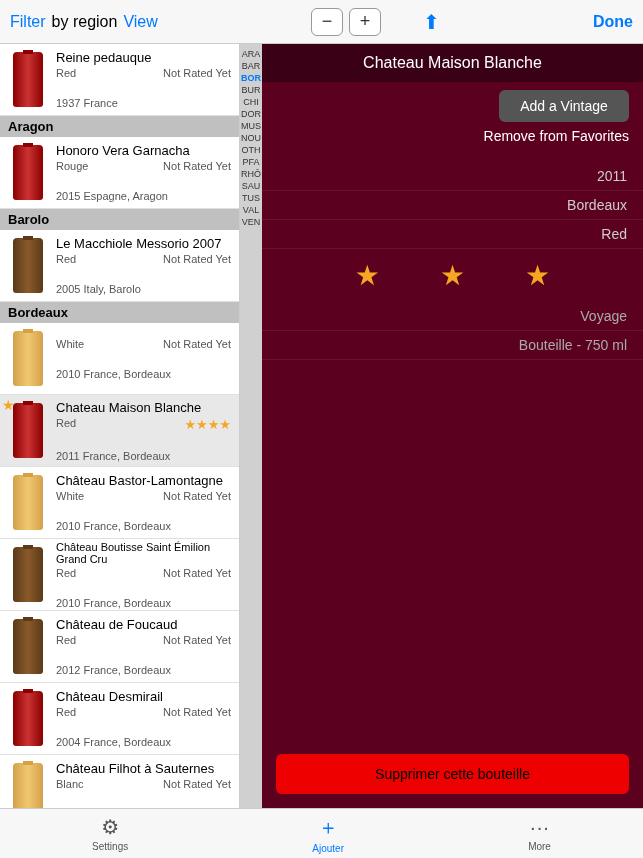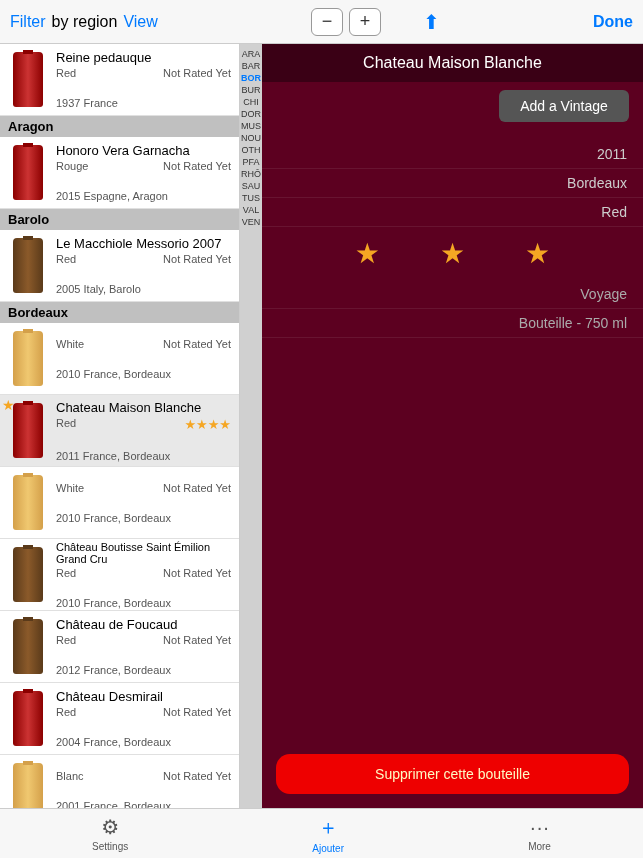--- a/index.html
+++ b/index.html
@@ -198,23 +198,23 @@
     
     .detail-row-bottle .detail-row-value { color: #aaa; }
 
     
     .delete-section {
       padding: 10px 14px;
       margin-bottom: 4px;
     }
     .delete-btn {
       background: #e00;
-      color: #fef9c3;
+      color: #000000;
       border: none;
-      border-radius: 14px;
+      border-radius: 6px;
       padding: 12px;
       font-size: 14px;
       cursor: pointer;
       width: 100%;
       text-align: center;
     }
 
     
     .tab-bar {
       height: 50px;
@@ -361,20 +361,21 @@
         </div>
         <div class="wine-year-region">2011 France, Bordeaux</div>
       </div>
     </div>
 
     <div class="wine-list-item">
       <div class="wine-thumbnail">
         <div class="bottle-shape bottle-light"></div>
       </div>
       <div class="wine-info">
+        <div class="wine-name">Château Bastor-Lamontagne</div>
         <div class="wine-type-row">
           <span>White</span>
           <span>Not Rated Yet</span>
         </div>
         <div class="wine-year-region">2010 France, Bordeaux</div>
       </div>
     </div>
 
     <div class="wine-list-item">
       <div class="wine-thumbnail">
@@ -416,20 +417,21 @@
         </div>
         <div class="wine-year-region">2004 France, Bordeaux</div>
       </div>
     </div>
 
     <div class="wine-list-item">
       <div class="wine-thumbnail">
         <div class="bottle-shape bottle-light"></div>
       </div>
       <div class="wine-info">
+        <div class="wine-name">Château Filhot à Sauternes</div>
         <div class="wine-type-row">
           <span>Blanc</span>
           <span>Not Rated Yet</span>
         </div>
         <div class="wine-year-region">2001 France, Bordeaux</div>
       </div>
     </div>
 
   </div>
 
@@ -451,20 +453,21 @@
     <span>VEN</span>
   </div>
 
   <div class="right-panel">
     <div class="wine-detail-header">
       <span class="wine-detail-title">Chateau Maison Blanche</span>
     </div>
 
     <div class="detail-actions">
       <button class="add-vintage-btn">Add a Vintage</button>
+      <button class="remove-favorites-btn">Remove from Favorites</button>
     </div>
 
     <div class="detail-rows">
       <div class="detail-row">
         <span class="detail-row-value">2011</span>
       </div>
       <div class="detail-row">
         <span class="detail-row-value">Bordeaux</span>
       </div>
       <div class="detail-row">

